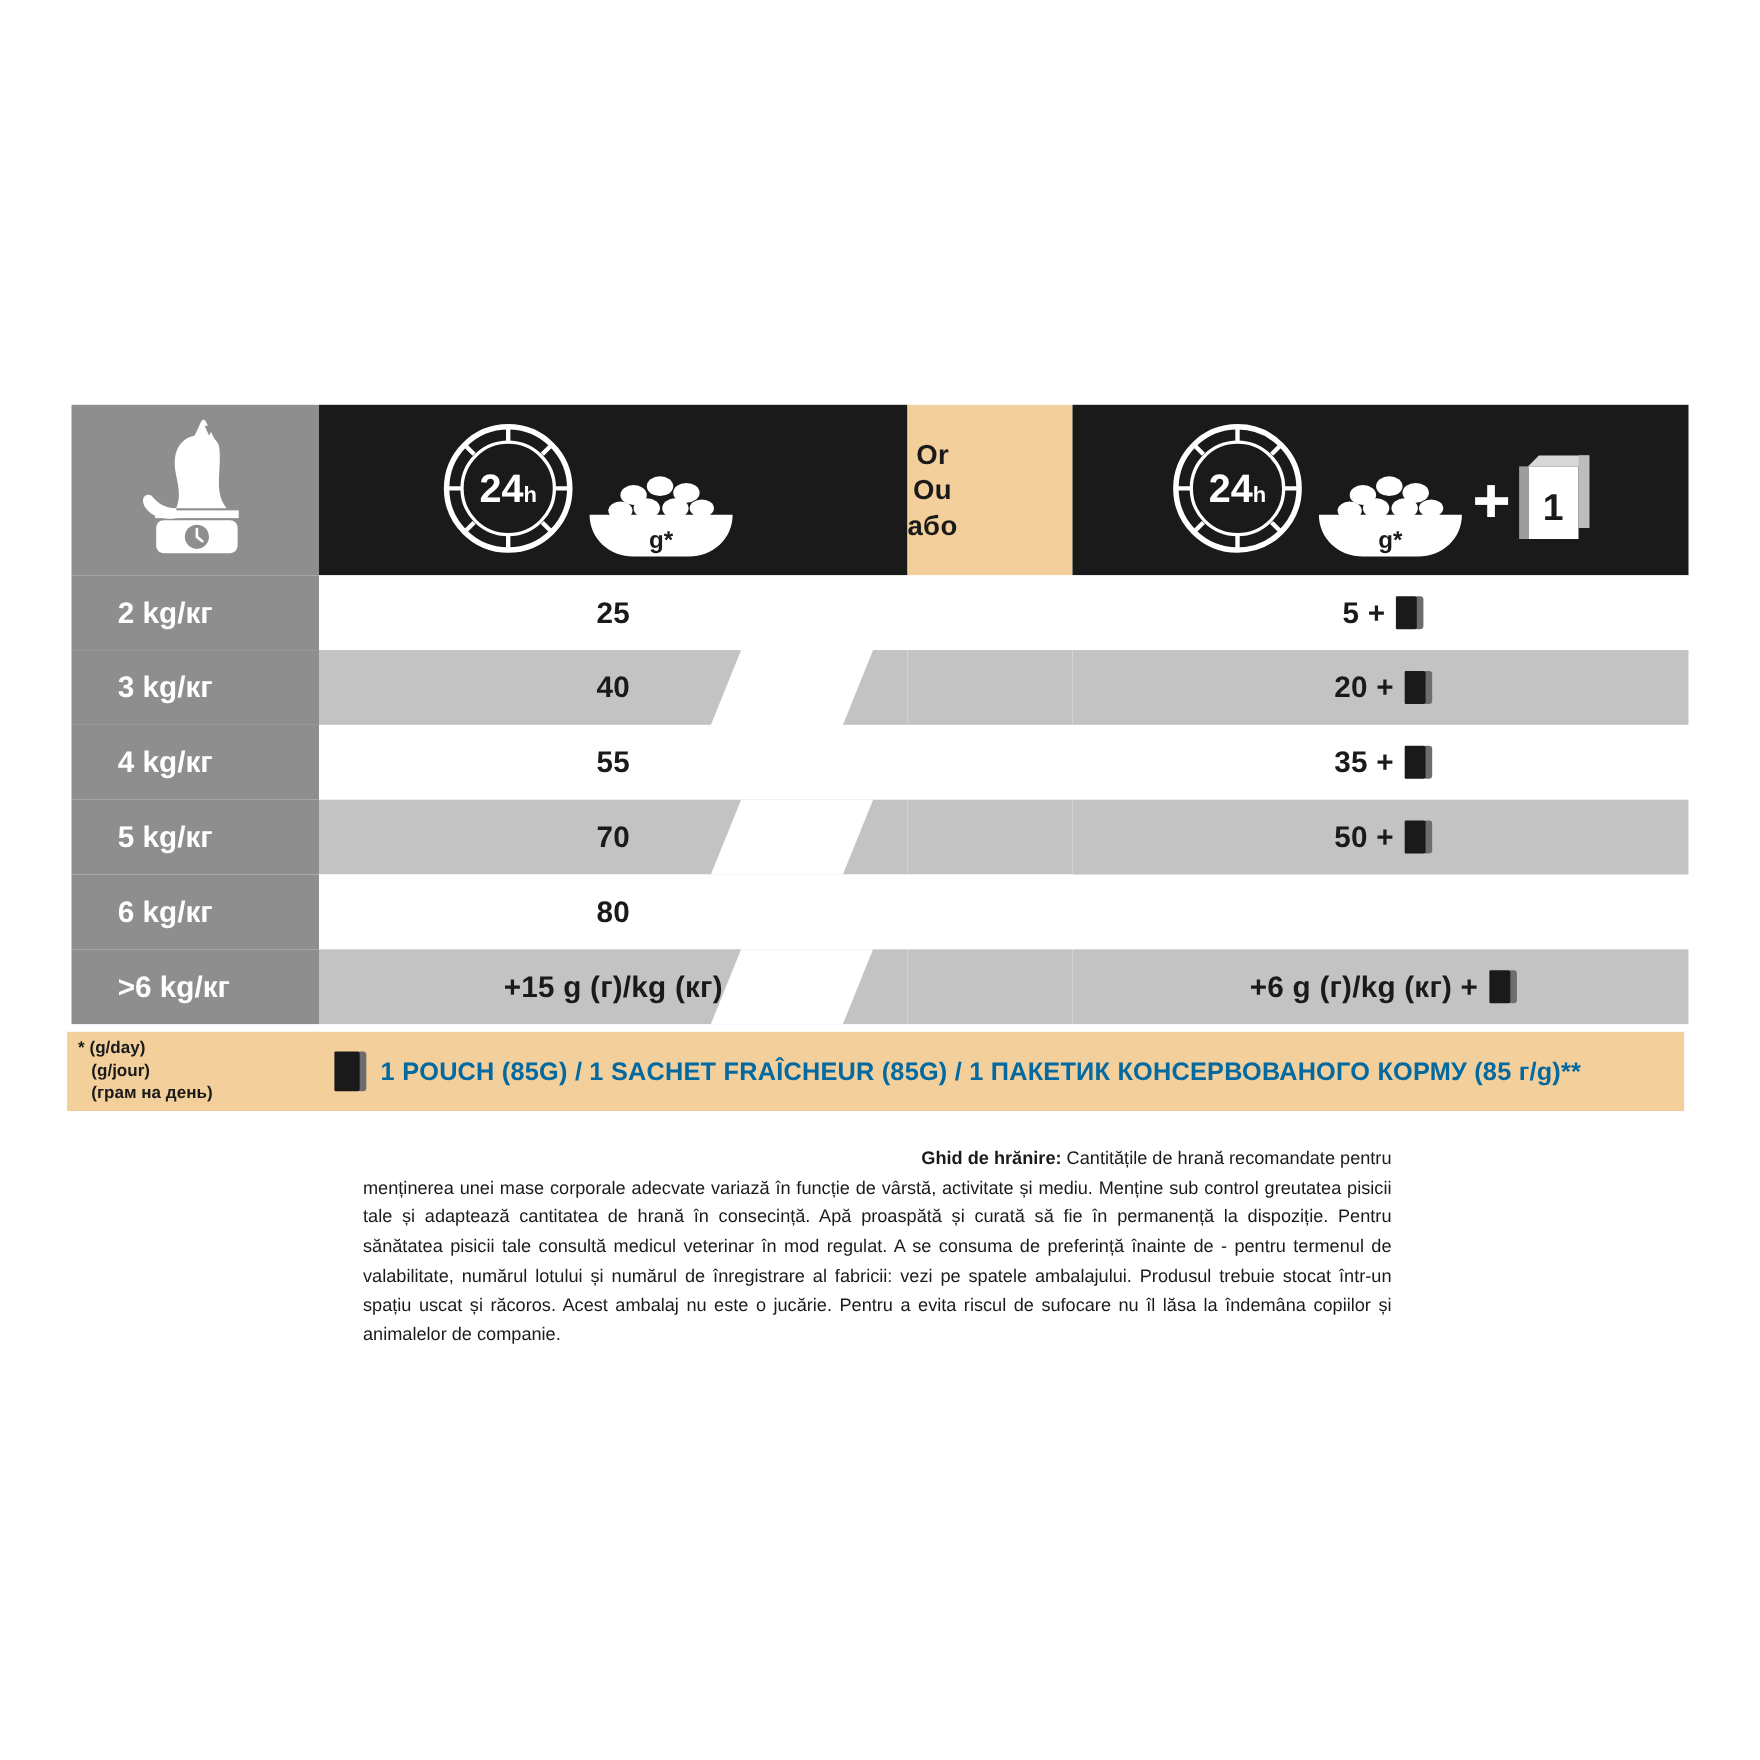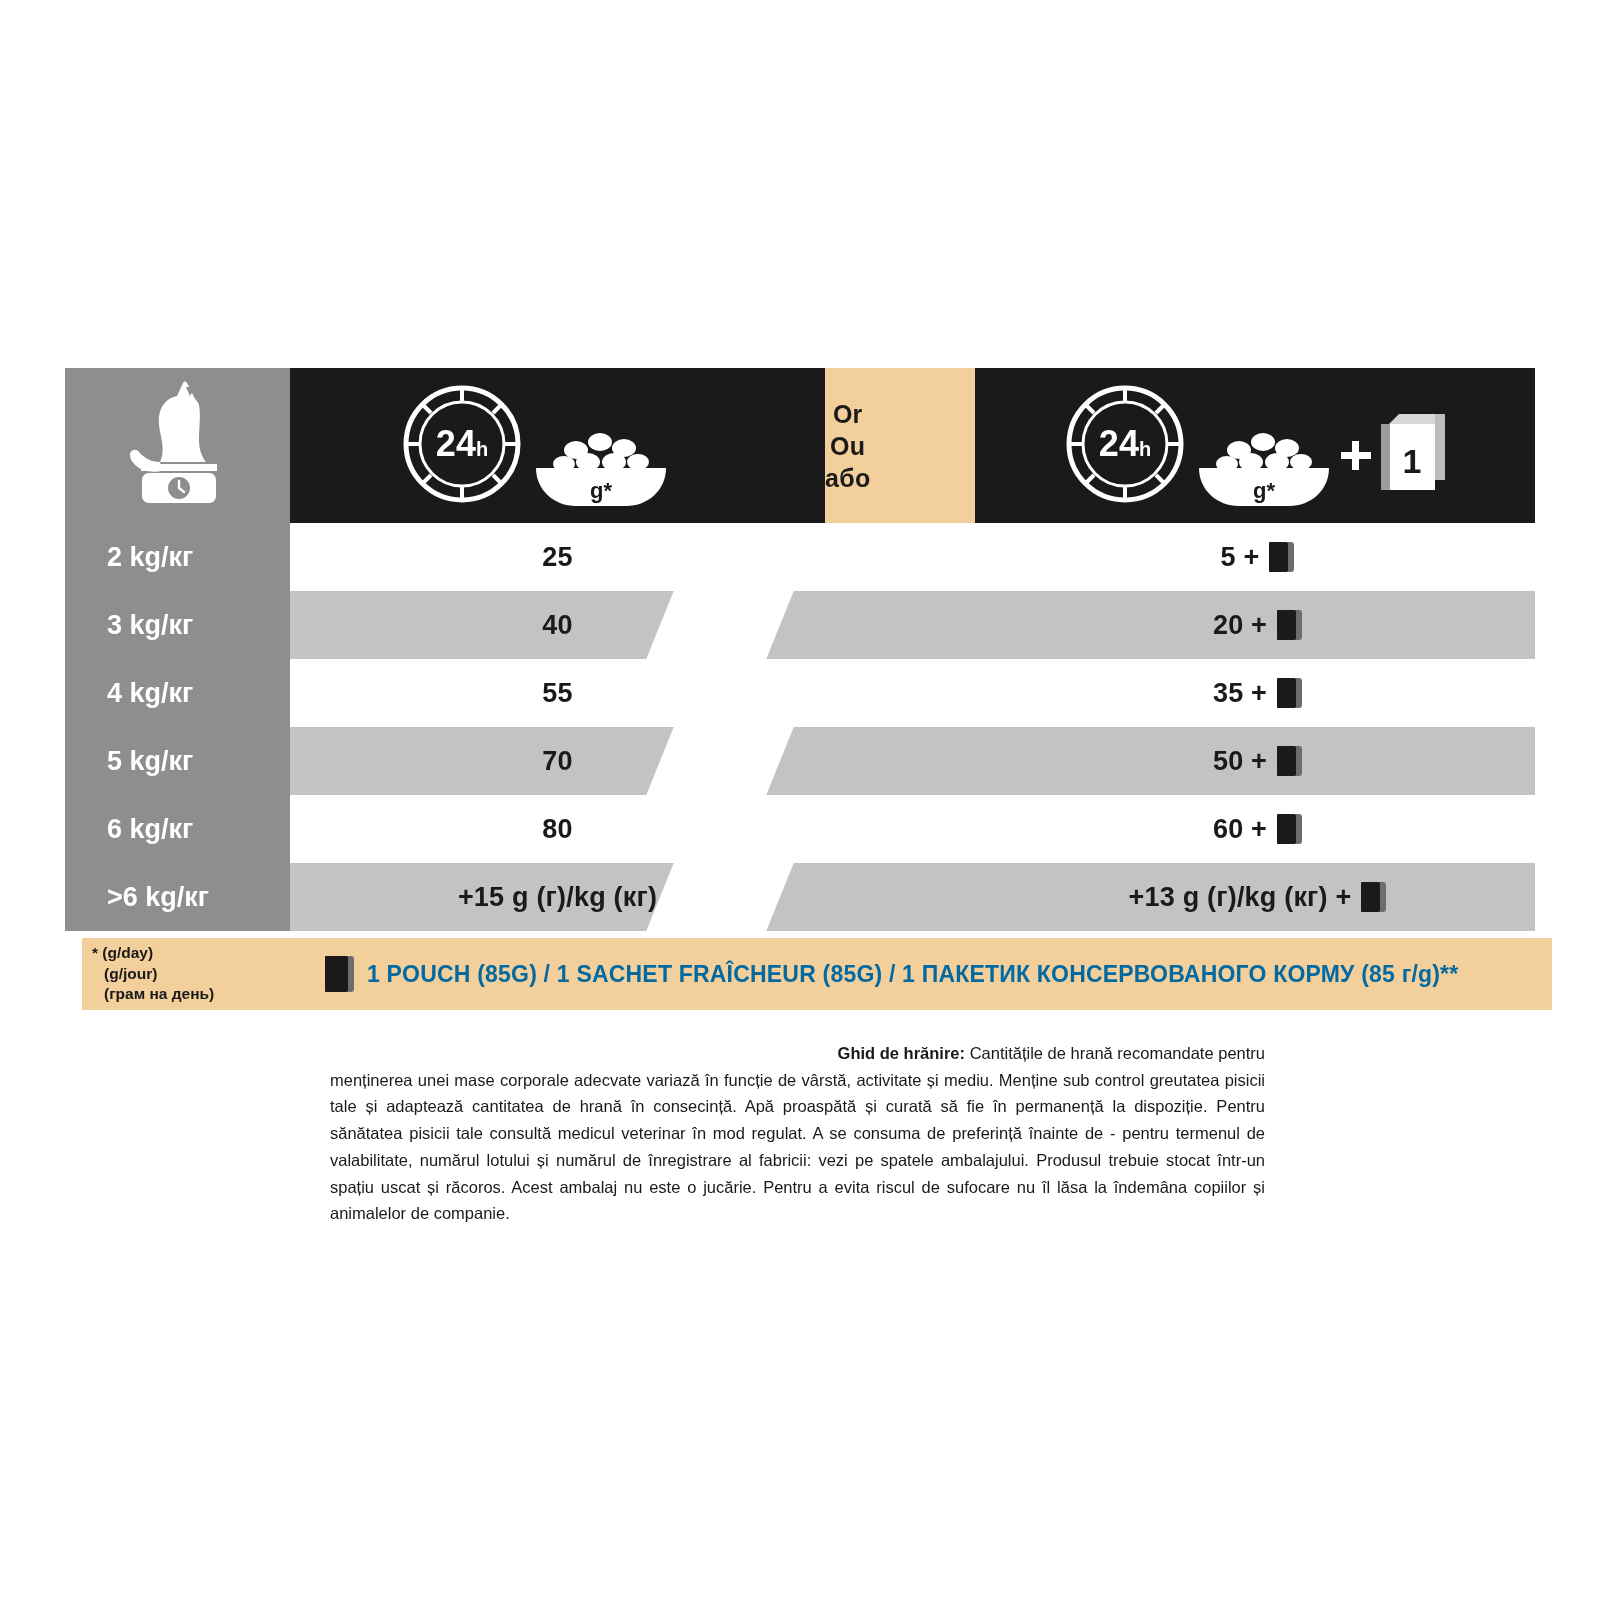--- a/index.html
+++ b/index.html
@@ -134,21 +134,21 @@
     top: 0;
     width: 6px;
     height: 30px;
     background: #6d6d6d;
     border-radius: 0 3px 3px 0;
   }
 
   
   .legend-strip {
     position: absolute;
-    left: 82px;
+    left: 61px;
     top: 938px;
     width: 1470px;
     height: 72px;
     background: #f2cf9b;
     display: flex;
     align-items: center;
   }
   .legend-left {
     width: 225px;
     flex: none;
@@ -370,37 +370,31 @@
       </div>
       <div class="diag"></div>
     </div>
 
     <div class="row data-row">
       <div class="col-weight">6 kg/кг</div>
       <div class="col-dry cellbg-light">
         <div class="val dry">80</div>
       </div>
       <div class="col-or cellbg-light"></div>
-      <div class="col-mix cellbg-light">
-        <div class="val mix">
-          <span>60 +</span>
-          <span class="pouch"></span>
-        </div>
-      </div>
     </div>
 
     <div class="row data-row">
       <div class="col-weight">&gt;6 kg/кг</div>
       <div class="col-dry cellbg-grey">
         <div class="val dry">+15 g (г)/kg (кг)</div>
       </div>
       <div class="col-or cellbg-grey"></div>
       <div class="col-mix cellbg-grey">
         <div class="val mix">
-          <span>+13 g (г)/kg (кг) +</span>
+          <span>+6 g (г)/kg (кг) +</span>
           <span class="pouch"></span>
         </div>
       </div>
       <div class="diag"></div>
     </div>
 
   </div>
 
   <div class="legend-strip">
     <div class="legend-left">

